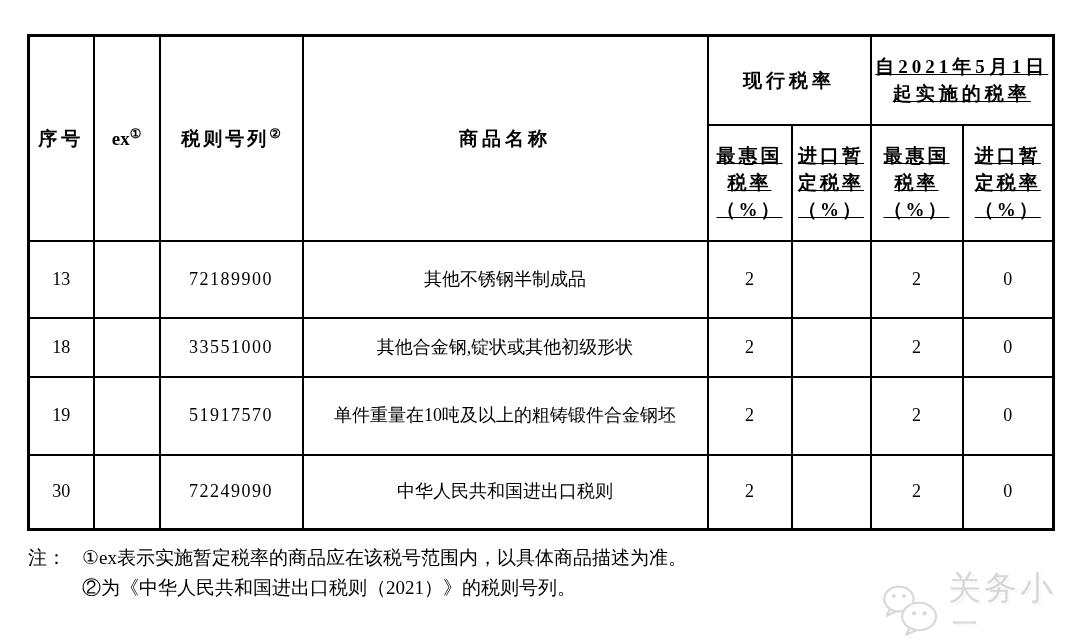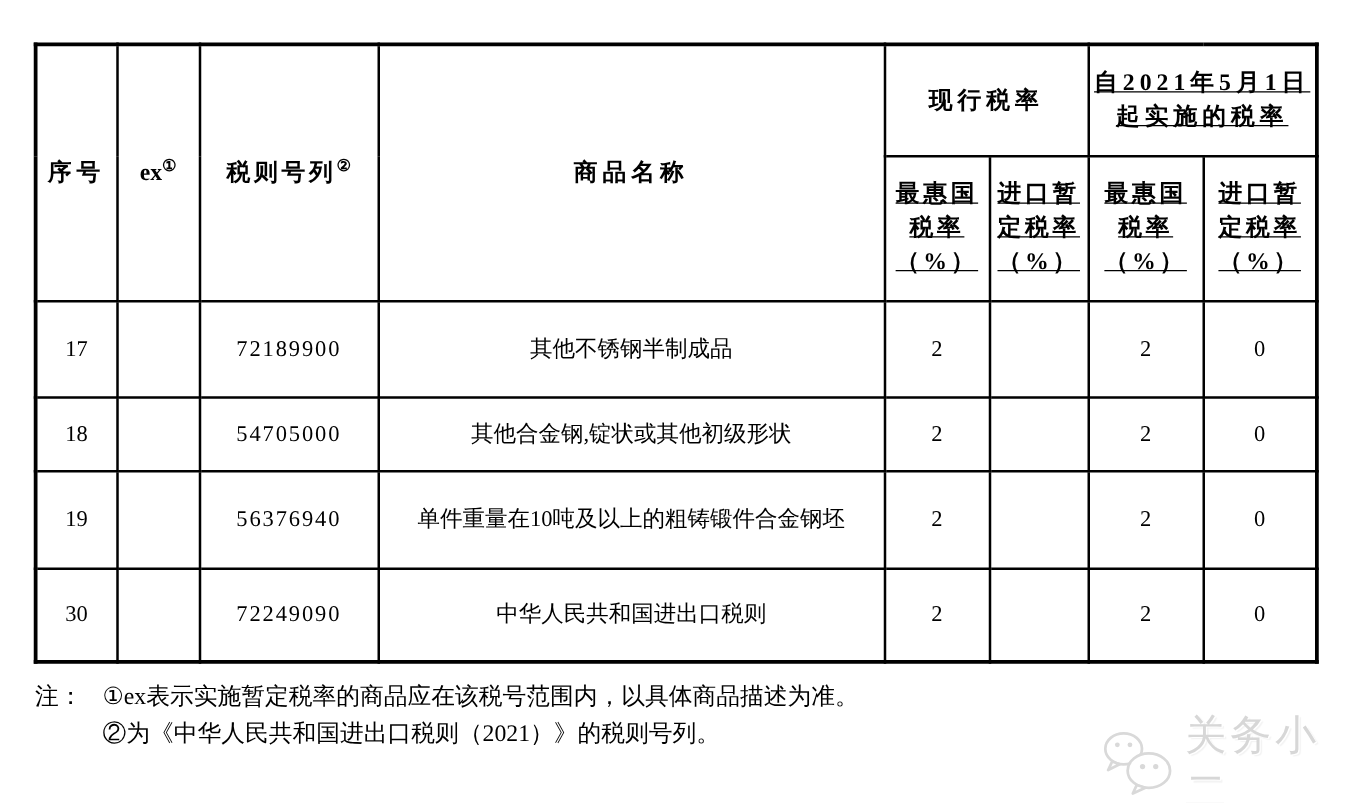--- a/index.html
+++ b/index.html
@@ -120,43 +120,43 @@
 （%）</th>
         <th class="pre" style="letter-spacing:3px">最惠国
 税率
 （%）</th>
         <th class="pre" style="letter-spacing:3px">进口暂
 定税率
 （%）</th>
       </tr>
 
       <tr style="height:77px">
-        <td>17</td>
+        <td>13</td>
         <td></td>
         <td class="code">72189900</td>
         <td class="name">其他不锈钢半制成品</td>
         <td>2</td>
         <td></td>
         <td>2</td>
         <td>0</td>
       </tr>
       <tr style="height:59px">
         <td>18</td>
         <td></td>
-        <td class="code">54705000</td>
+        <td class="code">33551000</td>
         <td class="name">其他合金钢,锭状或其他初级形状</td>
         <td>2</td>
         <td></td>
         <td>2</td>
         <td>0</td>
       </tr>
       <tr style="height:78px">
         <td>19</td>
         <td></td>
-        <td class="code">56376940</td>
+        <td class="code">51917570</td>
         <td class="name">单件重量在10吨及以上的粗铸锻件合金钢坯</td>
         <td>2</td>
         <td></td>
         <td>2</td>
         <td>0</td>
       </tr>
       <tr style="height:75px">
         <td>30</td>
         <td></td>
         <td class="code">72249090</td>

